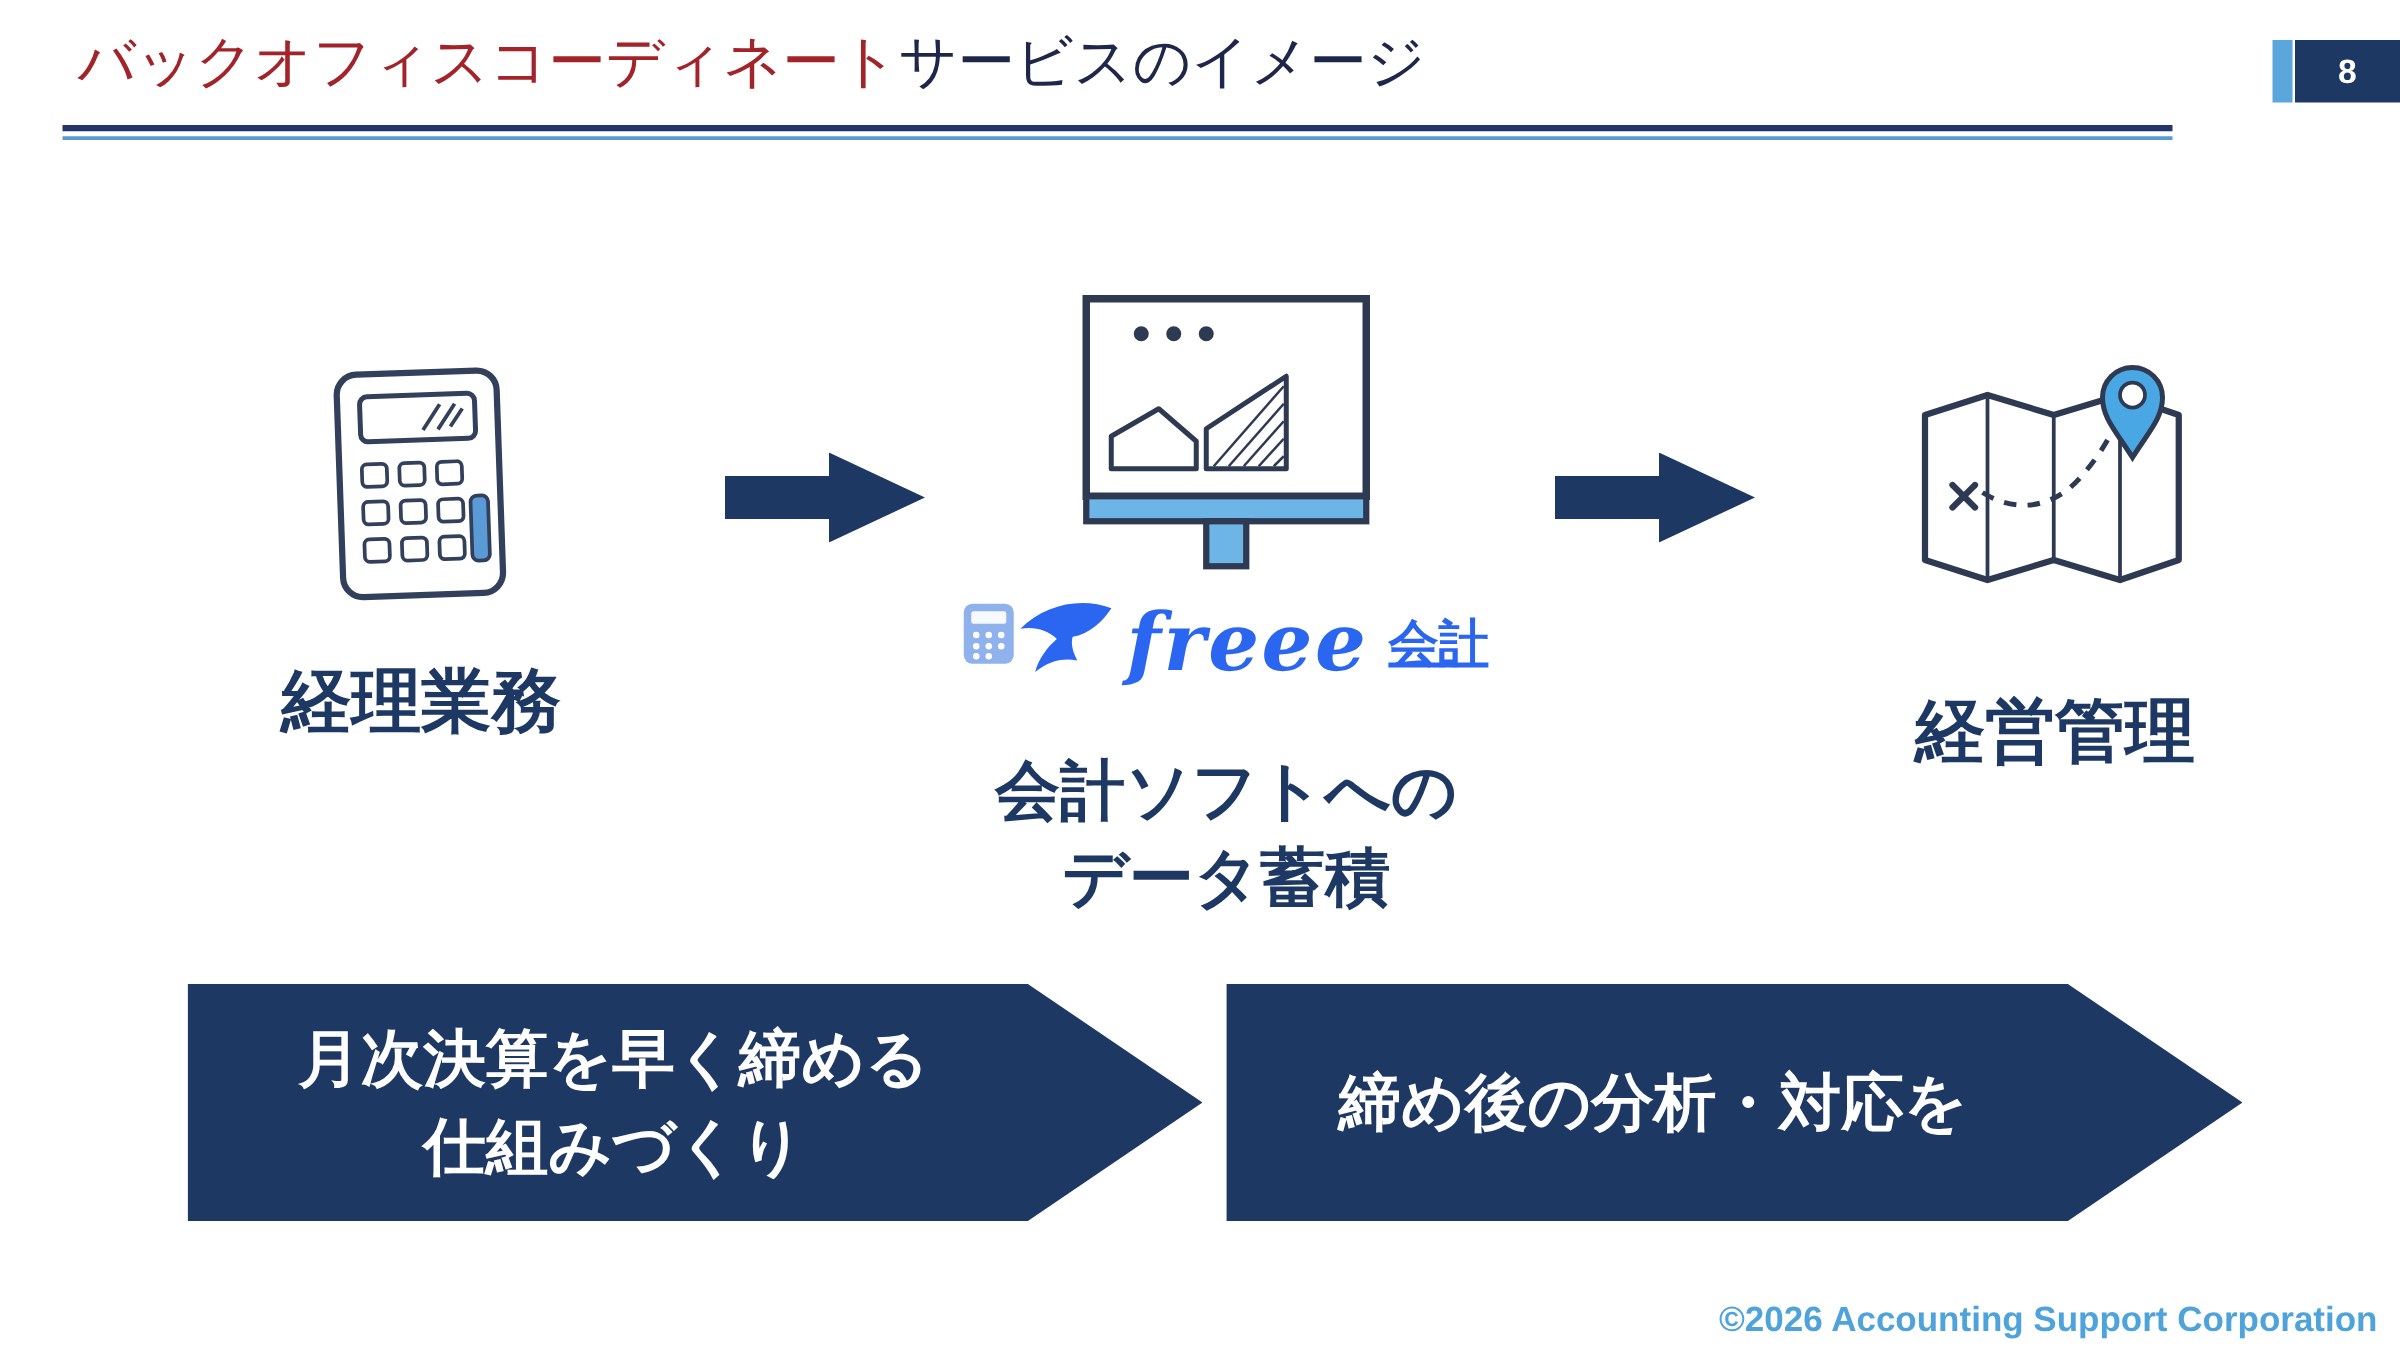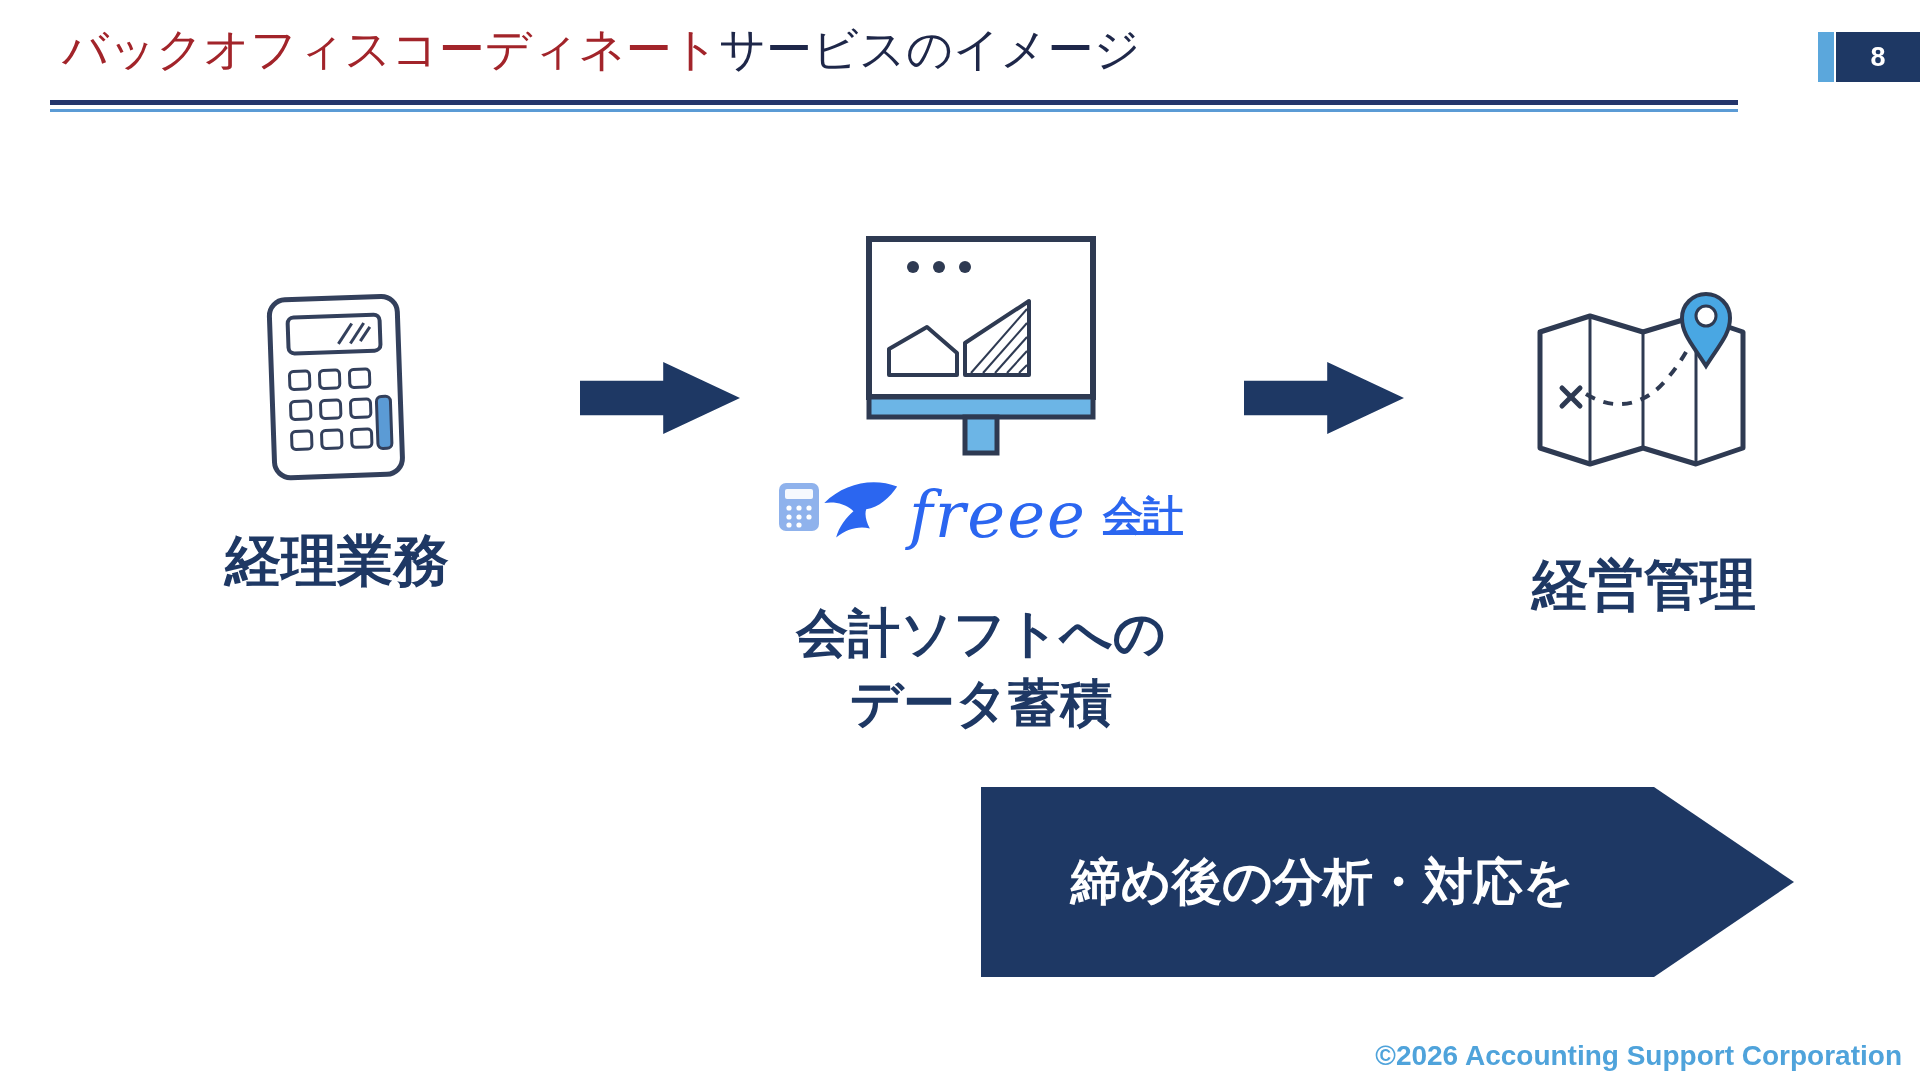--- a/index.html
+++ b/index.html
@@ -33,21 +33,21 @@
   .arrow2 { left:1244px; top:362px; }
 
   
   .label { position:absolute; width:400px; text-align:center; font-size:56px; font-weight:bold; color:#1E3864; }
   .label-left  { left:137px;  top:524px; }
   .label-right { left:1444px; top:548px; }
 
   
   .freee-row { position:absolute; left:690px; top:472px; width:580px; height:86px;
     display:flex; align-items:center; justify-content:center; gap:10px; }
-  .freee-script { font-family:"DejaVu Serif",serif; font-style:italic; font-weight:normal;
+  .freee-script { font-family:"DejaVu Serif",serif; font-style:italic; font-weight:bold;
     font-size:64px; color:#2B66F0; letter-spacing:2px; line-height:1; }
   .freee-suffix { font-size:40px; font-weight:600; color:#2B66F0; line-height:1; margin-left:6px;text-decoration:underline; }
   .mini-calc { position:relative; top:-6px; margin-right:-14px; }
 
   
   .caption { position:absolute; left:731px; top:598px; width:500px; text-align:center;
     font-size:52px; font-weight:bold; color:#1E3864; line-height:1.35; }
 
   
   .banner { position:absolute; top:787px; height:190px; background:#1E3864;
@@ -153,19 +153,23 @@
     </span>
     <span class="freee-script">freee</span>
     <span class="freee-suffix">会計</span>
   </div>
 
   <div class="caption">
     <div>会計ソフトへの</div>
     <div>データ蓄積</div>
   </div>
 
+  <div class="banner banner1">
+    <div>月次決算を早く締める</div>
+    <div>仕組みづくり</div>
+  </div>
   <div class="banner banner2">
     <div>締め後の分析・対応を</div>
   </div>
 
   <div class="footer">©2026 Accounting Support Corporation</div>
 
 </div>
 
 </body></html>

